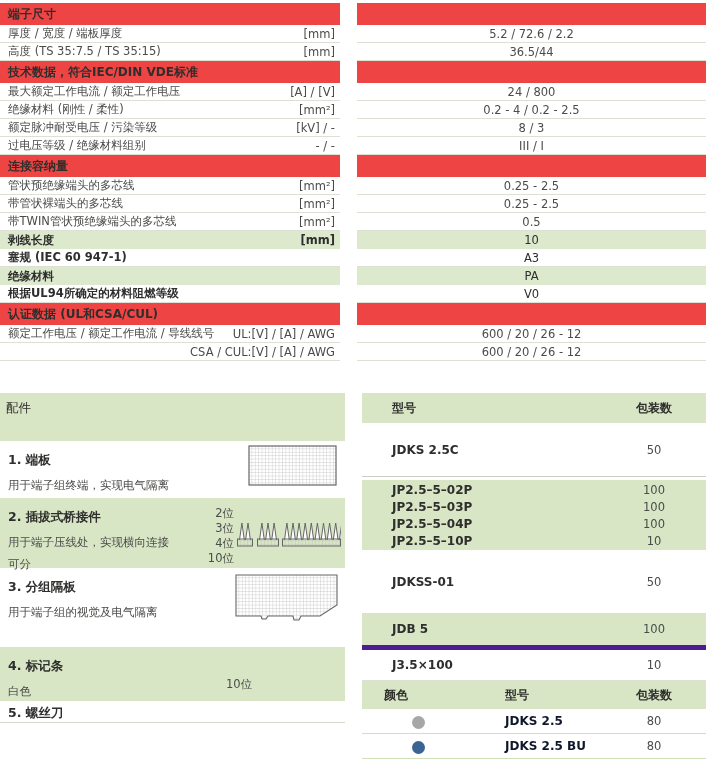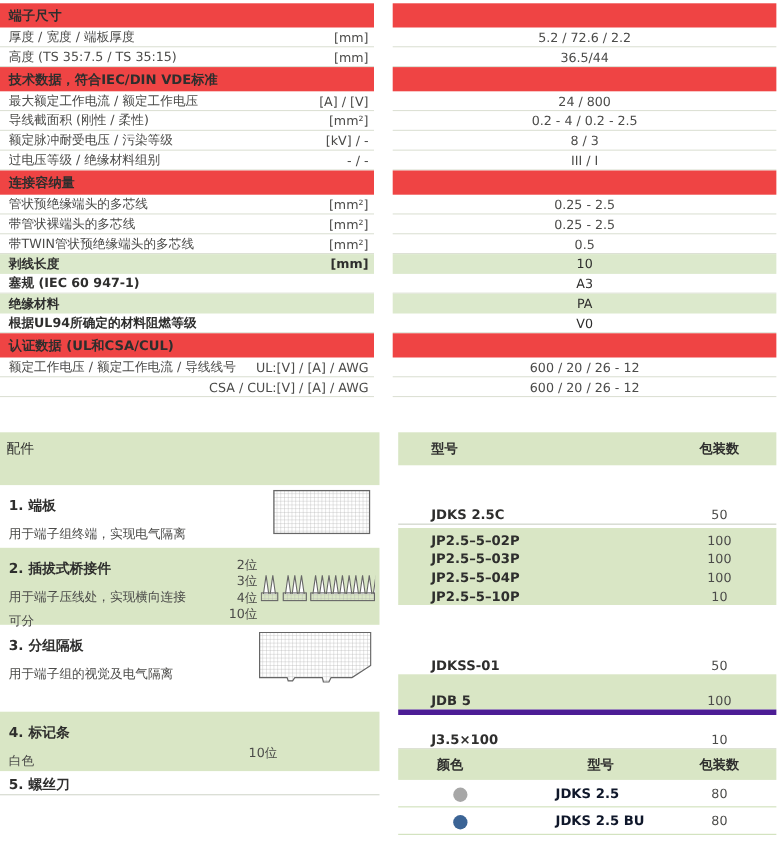--- a/index.html
+++ b/index.html
@@ -38,29 +38,29 @@
   .imgwrap{position:absolute}
   .img1{right:8px;top:4px}
   .img2{right:4px;top:22px}
   .img3{right:7px;top:6px}
   #acc .note{font-size:11.5px;padding:14px 0 0 8px}
   
   #ord{position:absolute;left:362px;top:393px;width:344px}
   .ohd{height:30px;display:flex;align-items:center;font-weight:bold;font-size:12px;color:#2e2e2d}
   .ohd .m{flex:1;padding-left:30px}
   .qcol{width:80px;margin-right:12px;text-align:center}
-  .blk{display:flex;flex-direction:column;justify-content:flex-end}
+  .blk{display:flex;flex-direction:column;justify-content:center}
   .b1{height:54px;border-bottom:1px solid #c9cfc2;margin-bottom:3px}
   .b2{height:70px}.b3{height:63px}.b4{height:32px}
   .b5{height:36px;border-top:5px solid #4c1d95;border-bottom:1px solid #dde1d5}
   .orow{display:flex;align-items:center;height:17px}
   .orow .m{flex:1;padding-left:30px;font-weight:bold;font-size:12px;color:#2e2e2d}
   .orow .q,.crow .q{font-size:11.5px}
   .chd{height:28px;display:flex;align-items:center;font-weight:bold;font-size:12px;color:#2e2e2d}
-  .chd .c{width:172px;padding-left:35px}
+  .chd .c{width:143px;padding-left:22px}
   .chd .m{flex:1}
   .crow{height:25px;display:flex;align-items:center;border-bottom:1px solid #cfe0ba}
   .crow .c{width:143px;padding-left:50px}
   .dot{display:inline-block;width:13px;height:13px;border-radius:50%;vertical-align:middle}
   .crow .m{flex:1;font-weight:bold;font-size:12px;color:#0f172a}
 </style>
 </head>
 <body>
 
 <div id="spec">
@@ -105,21 +105,21 @@
         <span class="lab">最大额定工作电流 / 额定工作电压</span>
         <span class="unit">[A] / [V]</span>
       </div>
       <div class="gap"></div>
       <div class="cr">
         <span>24 / 800</span>
       </div>
     </div>
     <div class="srow r">
       <div class="cl">
-        <span class="lab">导线截面积 (刚性 / 柔性)</span>
+        <span class="lab">绝缘材料 (刚性 / 柔性)</span>
         <span class="unit">[mm²]</span>
       </div>
       <div class="gap"></div>
       <div class="cr">
         <span>0.2 - 4 / 0.2 - 2.5</span>
       </div>
     </div>
     <div class="srow r">
       <div class="cl">
         <span class="lab">额定脉冲耐受电压 / 污染等级</span>

